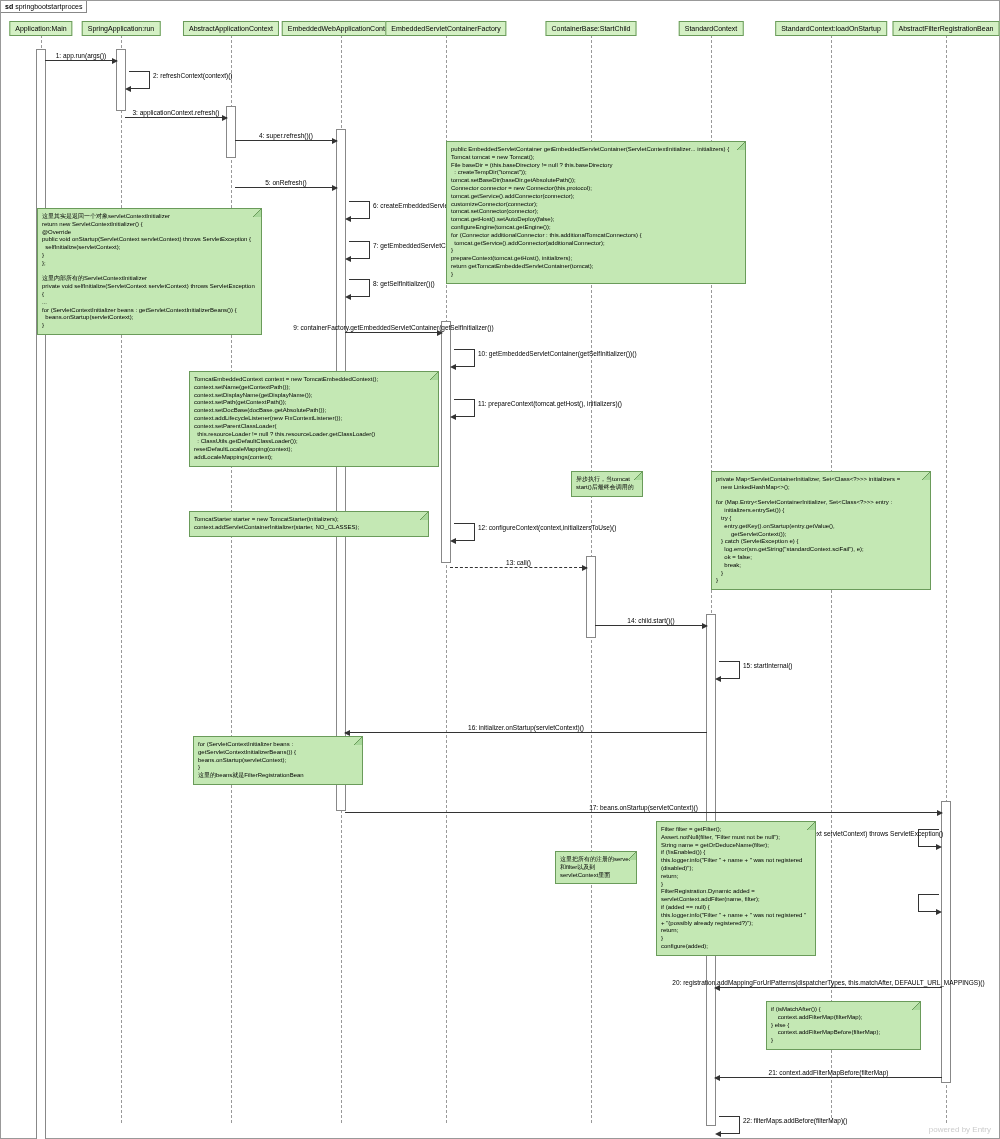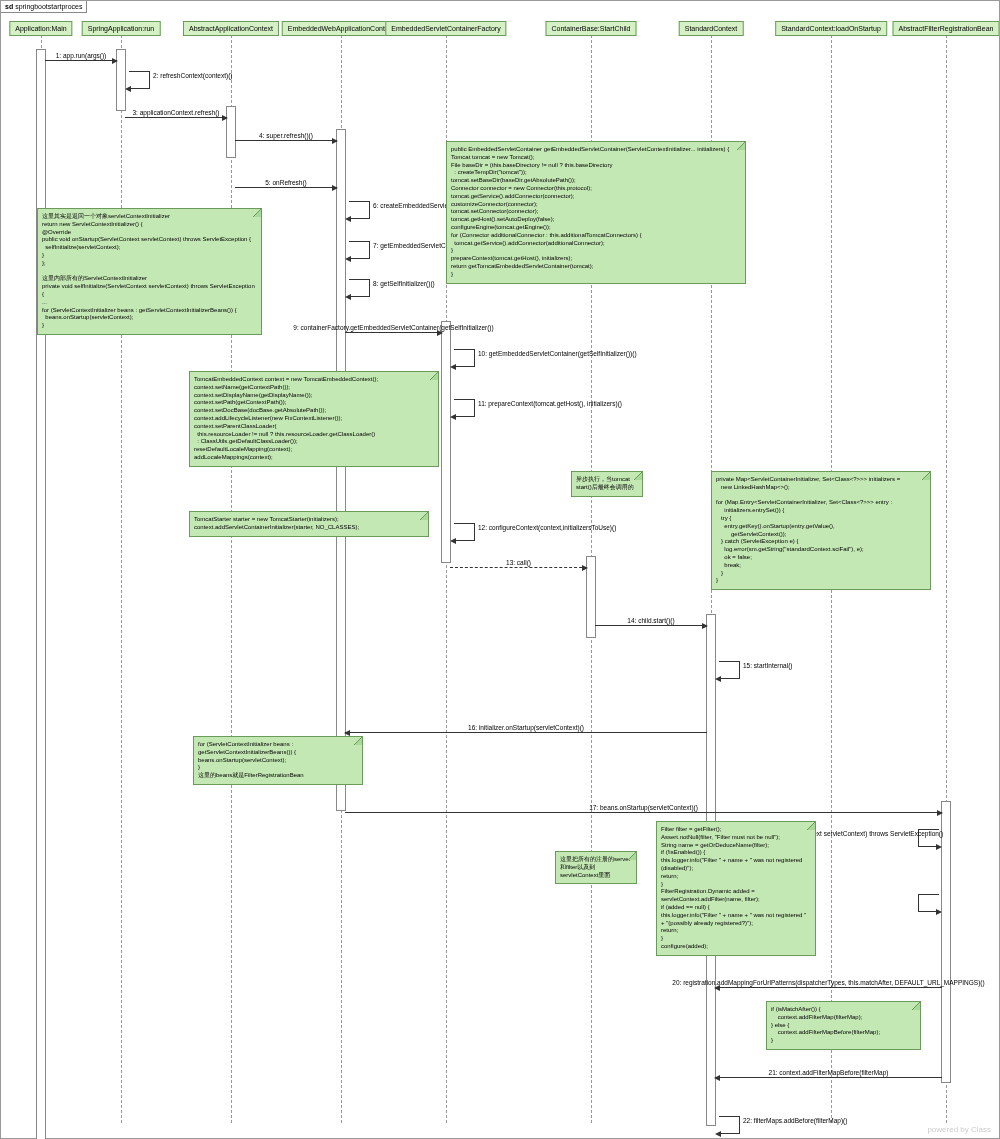--- a/index.html
+++ b/index.html
@@ -250,14 +250,14 @@
 + "(possibly already registered?)");
 return;
 }
 configure(added);</div>
       <div class="note" style="left: 765px; top: 1000px; width: 145px;">if (isMatchAfter()) {
     context.addFilterMap(filterMap);
 } else {
     context.addFilterMapBefore(filterMap);
 }</div>
     </div>
-<div class="watermark">powered by Class</div>
+<div class="watermark">powered by Entry</div>
 </div>
 
 </body></html>

